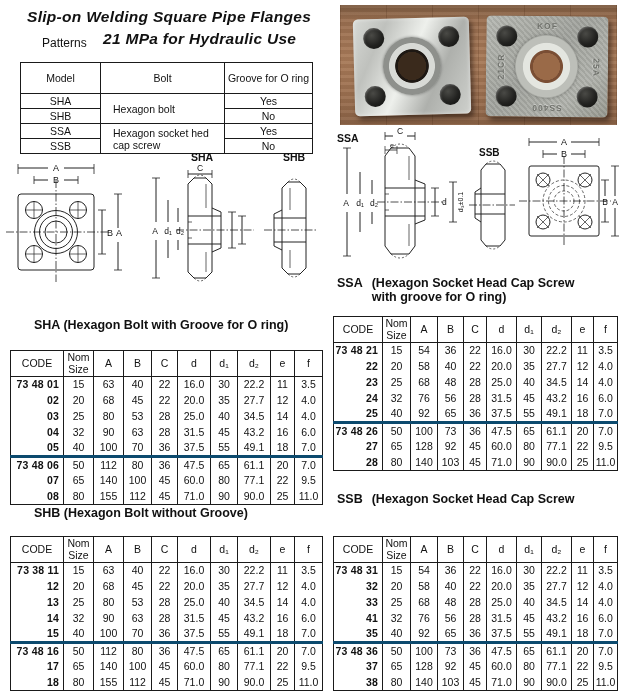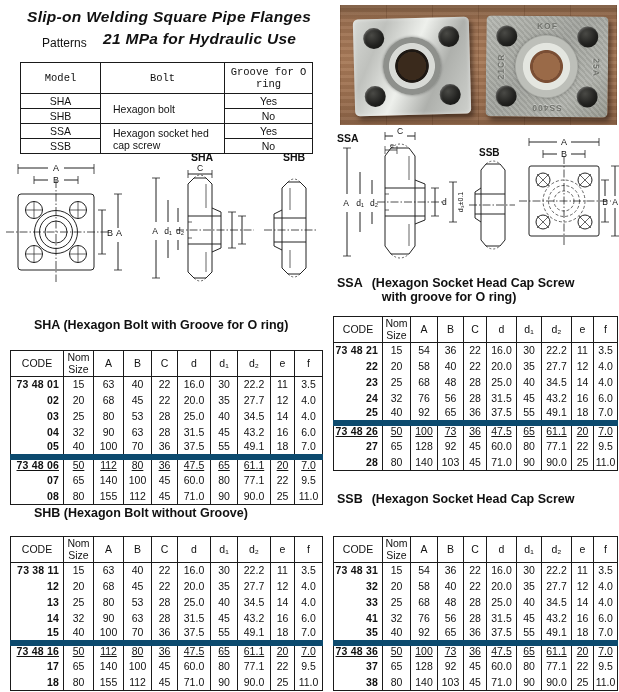--- a/index.html
+++ b/index.html
@@ -10,32 +10,32 @@
     overflow:hidden;
   }
   
   .title1 { position:absolute; left:27px; top:8px; font-size:15.5px; font-weight:bold; font-style:italic; letter-spacing:.3px; }
   .patterns-label { position:absolute; left:42px; top:36px; font-size:12px; }
   .title2 { position:absolute; left:103px; top:30px; font-size:15.5px; font-weight:bold; font-style:italic; letter-spacing:.3px; }
   
   .pat { position:absolute; left:20px; top:62px; width:292px; border-collapse:collapse; font-size:10.5px; table-layout:fixed; }
   .pat th, .pat td { border:1px solid #1a1a1a; text-align:center; font-weight:normal; padding:0; }
   .pat tr { height:15px; }
-  .pat tr.hdr { height:31px;font-family:Liberation Mono, monospace; }
+  .pat tr.hdr { height:31px; }
   .pat td.bolt { text-align:left; padding-left:12px; }
   
   .spec { position:absolute; border-collapse:collapse; table-layout:fixed; font-size:10.5px; border:1.5px solid #1a1a1a; }
   .spec th, .spec td { border-left:1px solid #1a1a1a; padding:0 1px; text-align:center; font-weight:normal; line-height:1.05; }
   .spec thead tr { height:26px; border-bottom:1px solid #1a1a1a; }
   .spec tbody tr { height:16px; }
-  .spec tbody tr.group-start { border-top:6px solid #0c4a6e;text-decoration:underline; }
+  .spec tbody tr.group-start { border-top:3px solid #0c4a6e; }
   .spec td.code { text-align:right; padding-right:4px; font-weight:bold; letter-spacing:.2px; }
   .sec-heading { position:absolute; font-size:12.5px; font-weight:bold; white-space:nowrap; }
   .sec-heading .hl { display:flex; gap:9px; }
-  .sec-heading .l2 { margin-left:10px; }
+  .sec-heading .l2 { }
   
   .photo { position:absolute; left:340px; top:5px; width:277px; height:120px; overflow:hidden;
     background:
       repeating-linear-gradient(90deg, rgba(60,30,10,.18) 0 1px, rgba(0,0,0,0) 1px 46px),
       repeating-linear-gradient(180deg, rgba(255,255,255,.05) 0 3px, rgba(0,0,0,.05) 3px 7px),
       linear-gradient(180deg,#7c5a40 0%, #9a6f50 12%, #a87a58 45%, #9c7050 75%, #8a6246 100%);
   }
   .flange { position:absolute; border-radius:5px; }
   .flange-left { left:14px; top:13px; width:116px; height:97px; transform:rotate(-1.5deg);
     background:linear-gradient(115deg,#d7d9d5 0%,#bfc1bd 22%,#eef0ec 47%,#aeb0ac 70%,#cfd1cd 100%);

